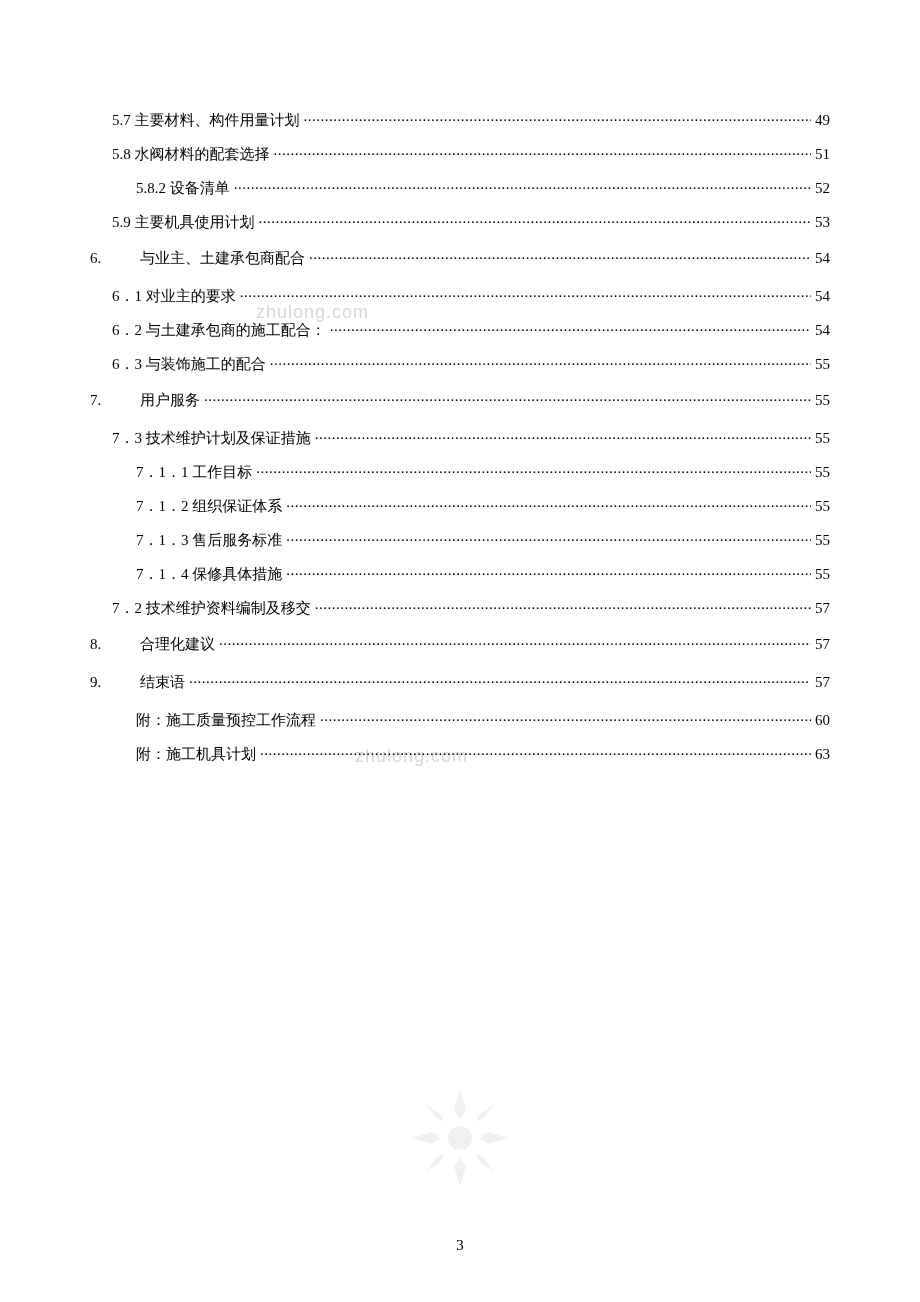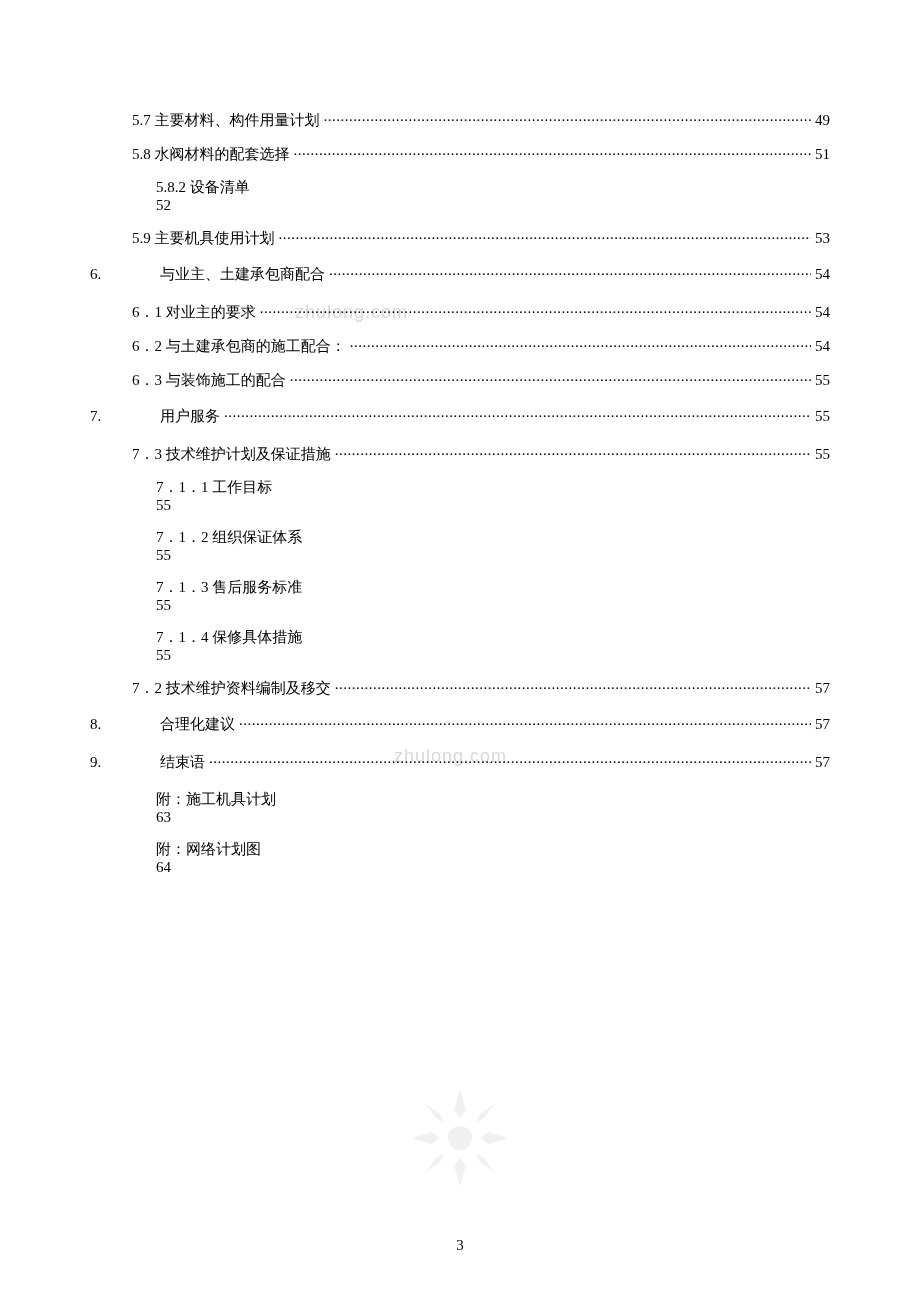--- a/index.html
+++ b/index.html
@@ -21,21 +21,20 @@
     .toc-row {
       display: flex;
       align-items: baseline;
       margin-bottom: 14px;
       font-size: 15px;
       color: #000;
       white-space: nowrap;
     }
     .toc-label {
       flex-shrink: 0;
-      margin-left: 20px;
     }
     .toc-leader {
       flex: 1;
       overflow: hidden;
       letter-spacing: 0.5px;
       margin: 0 4px;
       position: relative;
       height: 1em;
     }
     .toc-leader::after {
@@ -48,21 +47,20 @@
     .toc-page {
       flex-shrink: 0;
       text-align: center;
       font-family: Liberation Serif, serif;
     }
     .level-2 {
       padding-left: 22px;
     }
     .level-3 {
       padding-left: 46px;
-      flex-direction: column;
     }
     .level-1 {
       padding-left: 0;
       margin-top: 16px;
       margin-bottom: 18px;
     }
     .level-1 .toc-page {
       font-weight: normal;
     }
     .level-1 .toc-leader::after {
@@ -86,21 +84,20 @@
       pointer-events: none;
     }
     .watermark-text {
       position: absolute;
       color: #d8d8d8;
       font-family: Arial, sans-serif;
       font-size: 18px;
       letter-spacing: 1px;
       pointer-events: none;
       user-select: none;
-      margin-left: 39px;
     }
     .wm1 { left: 256px; top: 302px; }
     .wm2 { left: 355px; top: 746px; }
     .page-number {
       position: absolute;
       bottom: 48px;
       left: 50%;
       transform: translateX(-50%);
       font-size: 15px;
       color: #000;
@@ -196,28 +193,28 @@
       <span class="toc-leader"></span>
       <span class="toc-page">57</span>
     </div>
     <div class="toc-row level-1">
       <span class="section-num">9.</span>
       <span class="toc-label">结束语</span>
       <span class="toc-leader"></span>
       <span class="toc-page">57</span>
     </div>
     <div class="toc-row level-3">
+      <span class="toc-label">附：施工质量预控工作流程</span>
+      <span class="toc-leader"></span>
+      <span class="toc-page">60</span>
+    </div>
+    <div class="toc-row level-3">
       <span class="toc-label">附：施工机具计划</span>
       <span class="toc-leader"></span>
       <span class="toc-page">63</span>
-    </div>
-    <div class="toc-row level-3">
-      <span class="toc-label">附：网络计划图</span>
-      <span class="toc-leader"></span>
-      <span class="toc-page">64</span>
     </div>
   </div>
 
 <div class="watermark-star">
   <svg viewBox="0 0 100 100" xmlns="http://www.w3.org/2000/svg">
     <g fill="#888">
       <path d="M50 2 L56 22 L50 30 L44 22 Z"></path>
       <path d="M50 98 L56 78 L50 70 L44 78 Z"></path>
       <path d="M2 50 L22 44 L30 50 L22 56 Z"></path>
       <path d="M98 50 L78 44 L70 50 L78 56 Z"></path>

